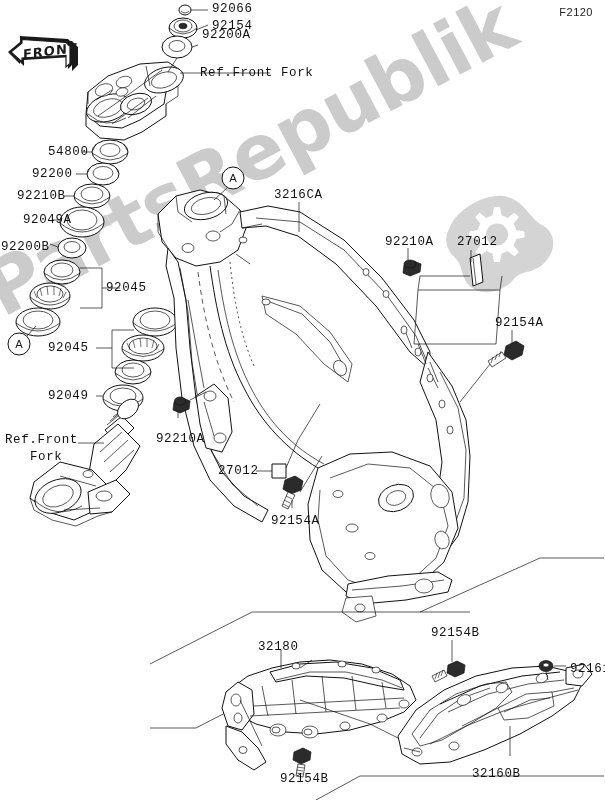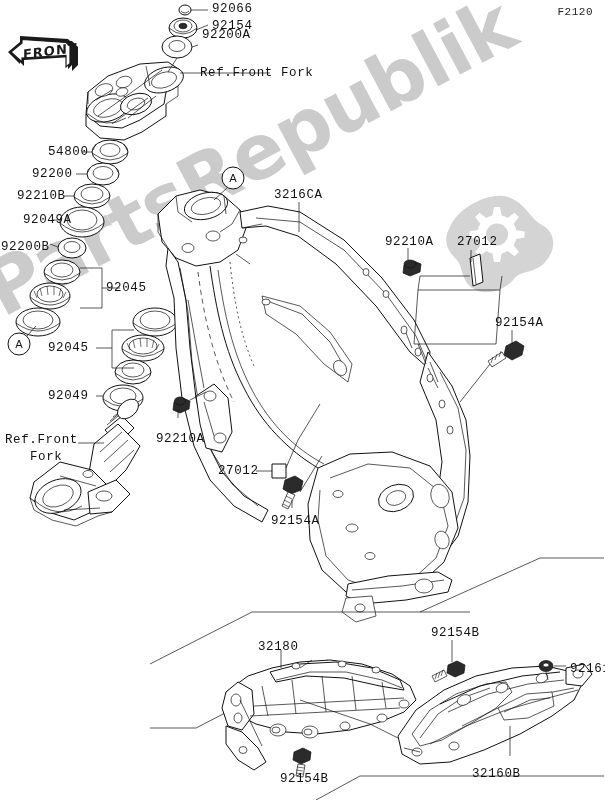--- a/index.html
+++ b/index.html
@@ -11,21 +11,21 @@
   .wm-text{position:absolute;left:-10px;top:250px;width:640px;
       font-family:"DejaVu Sans",sans-serif;font-weight:bold;font-size:76px;
       color:#c9c9c9;letter-spacing:-1px;white-space:nowrap;
       transform:rotate(-28deg);transform-origin:left center;
       pointer-events:none;user-select:none;opacity:.95;}
   .wm-logo{position:absolute;left:430px;top:185px;width:130px;height:120px;
       pointer-events:none;user-select:none;}
 
   
   .fig-no{position:absolute;right:12px;top:6px;font-size:11px;letter-spacing:.5px;
-      font-family:Liberation Mono, monospace;color:#222;}
+      font-family:Liberation Sans, sans-serif;color:#222;}
 
   
   .front-badge{position:absolute;left:6px;top:24px;width:74px;height:62px;}
 
   
   .lbl{position:absolute;font-size:12.5px;letter-spacing:.6px;color:#111;
       font-family:Liberation Mono, monospace;white-space:nowrap;line-height:1.15;}
   .lbl.two{line-height:1.25;text-align:right;}
 
   

